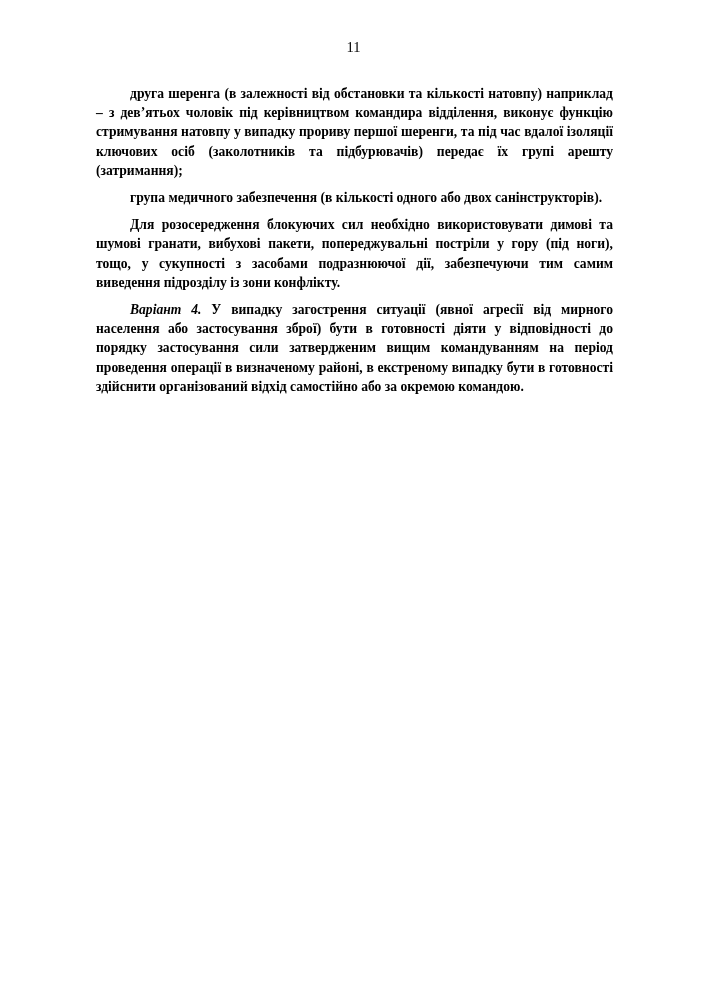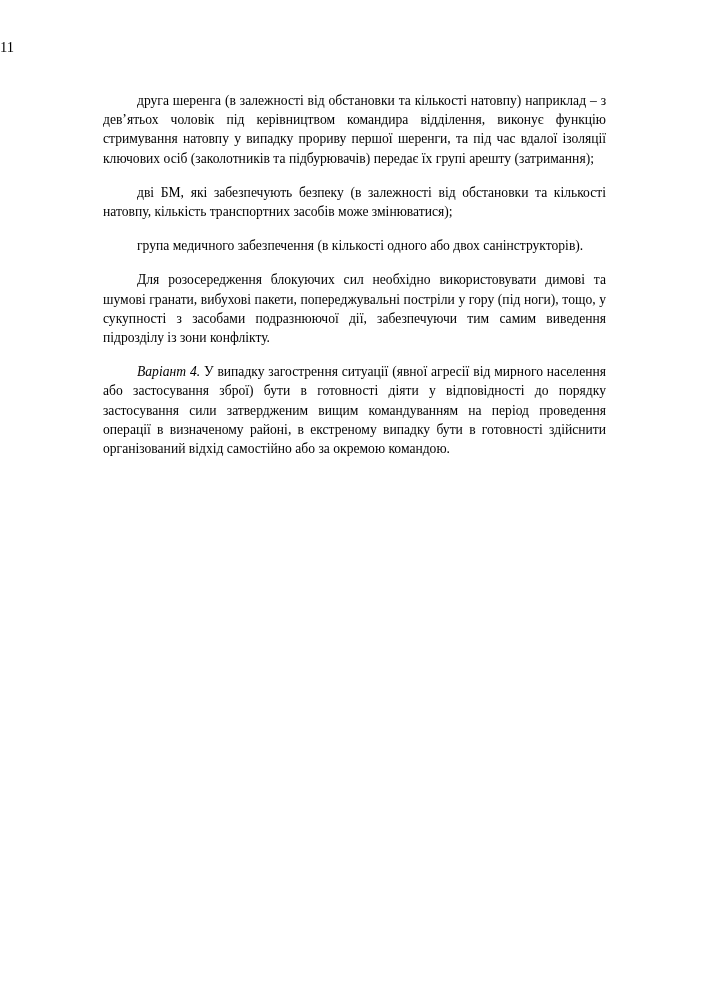--- a/index.html
+++ b/index.html
@@ -20,53 +20,54 @@
     height: 1000px;
     box-sizing: border-box;
     padding: 0;
     background: #ffffff;
   }
   .page-number {
     position: absolute;
     top: 40px;
     left: 0;
     width: 707px;
+    text-align: center;
     font-size: 14.5px;
     line-height: 1;
   }
   .body-block {
     position: absolute;
     top: 76px;
     left: 88px;
     width: 533px;
   }
   p.para {
-    margin: 15px;
+    margin: 8px;
     font-size: 13.6px;
     line-height: 19.2px;
     text-align: justify;
     text-indent: 34px;
     text-justify: inter-word;
     hyphens: none;
+    font-weight: bold;
   }
   p.para.gap {
     margin-top: 4px;
   }
   .variant-label {
     font-style: italic;
   }
 </style>
 </head>
 <body>
 
 <div class="page">
 
   <div class="page-number">11</div>
 
   <div class="body-block">
     <p class="para">друга шеренга (в залежності від обстановки та кількості натовпу) наприклад – з дев’ятьох чоловік під керівництвом командира відділення, виконує функцію стримування натовпу у випадку прориву першої шеренги, та під час вдалої ізоляції ключових осіб (заколотників та підбурювачів) передає їх групі арешту (затримання);</p>
-    <p class="para">дві БМ, які забезпечують безпеку (в залежності від обстановки та кількості натовпу, кількість транспортних засобів може змінюватися);</p>
     <p class="para">група медичного забезпечення (в кількості одного або двох санінструкторів).</p>
     <p class="para">Для розосередження блокуючих сил необхідно використовувати димові та шумові гранати, вибухові пакети, попереджувальні постріли у гору (під ноги), тощо, у сукупності з засобами подразнюючої дії, забезпечуючи тим самим виведення підрозділу із зони конфлікту.</p>
     <p class="para gap"><span class="variant-label">Варіант 4.</span><span> У випадку загострення ситуації (явної агресії від мирного населення або застосування зброї) бути в готовності діяти у відповідності до порядку застосування сили затвердженим вищим командуванням на період проведення операції в визначеному районі, в екстреному випадку бути в готовності здійснити організований відхід самостійно або за окремою командою.</span></p>
   </div>
 
 </div>
 
 </body></html>

